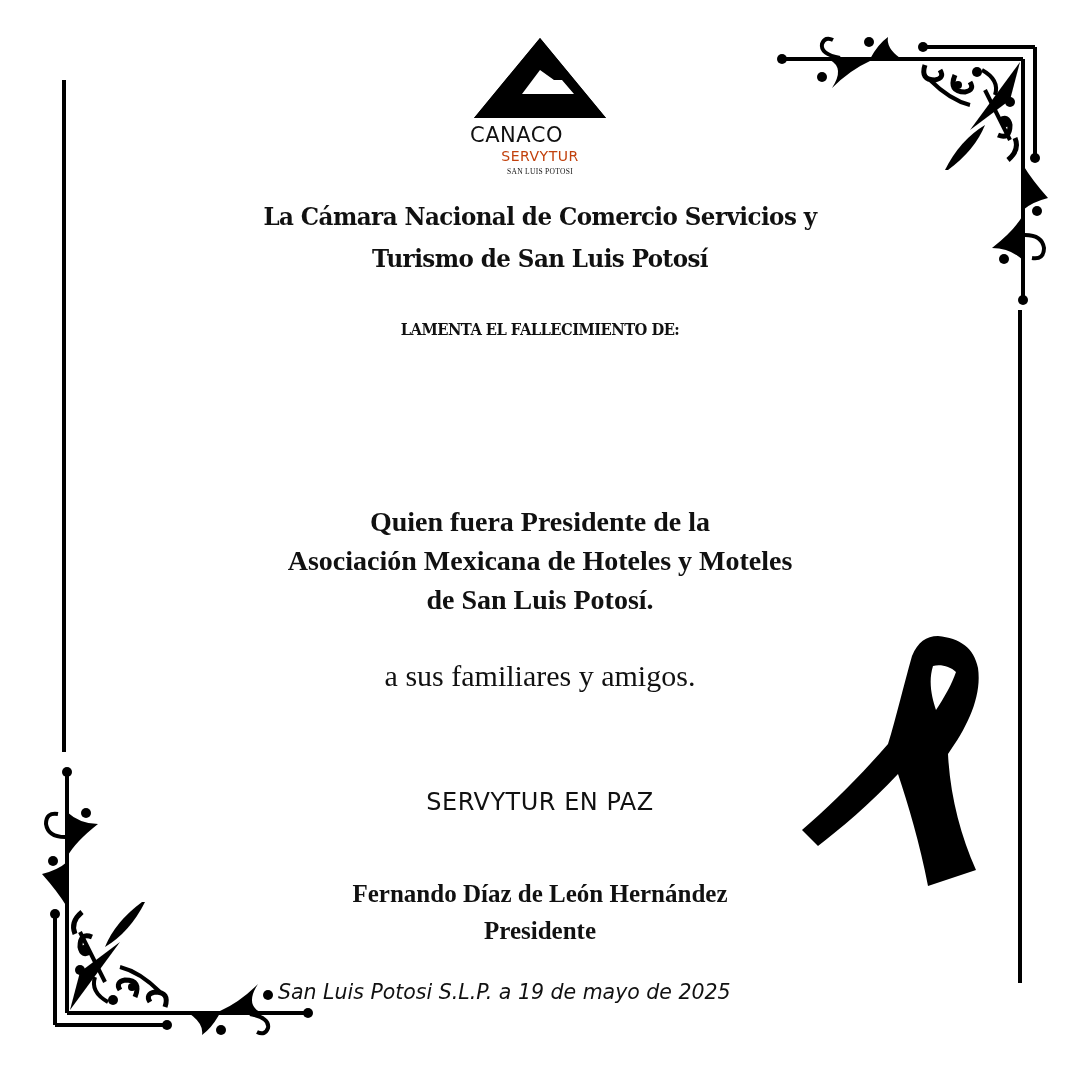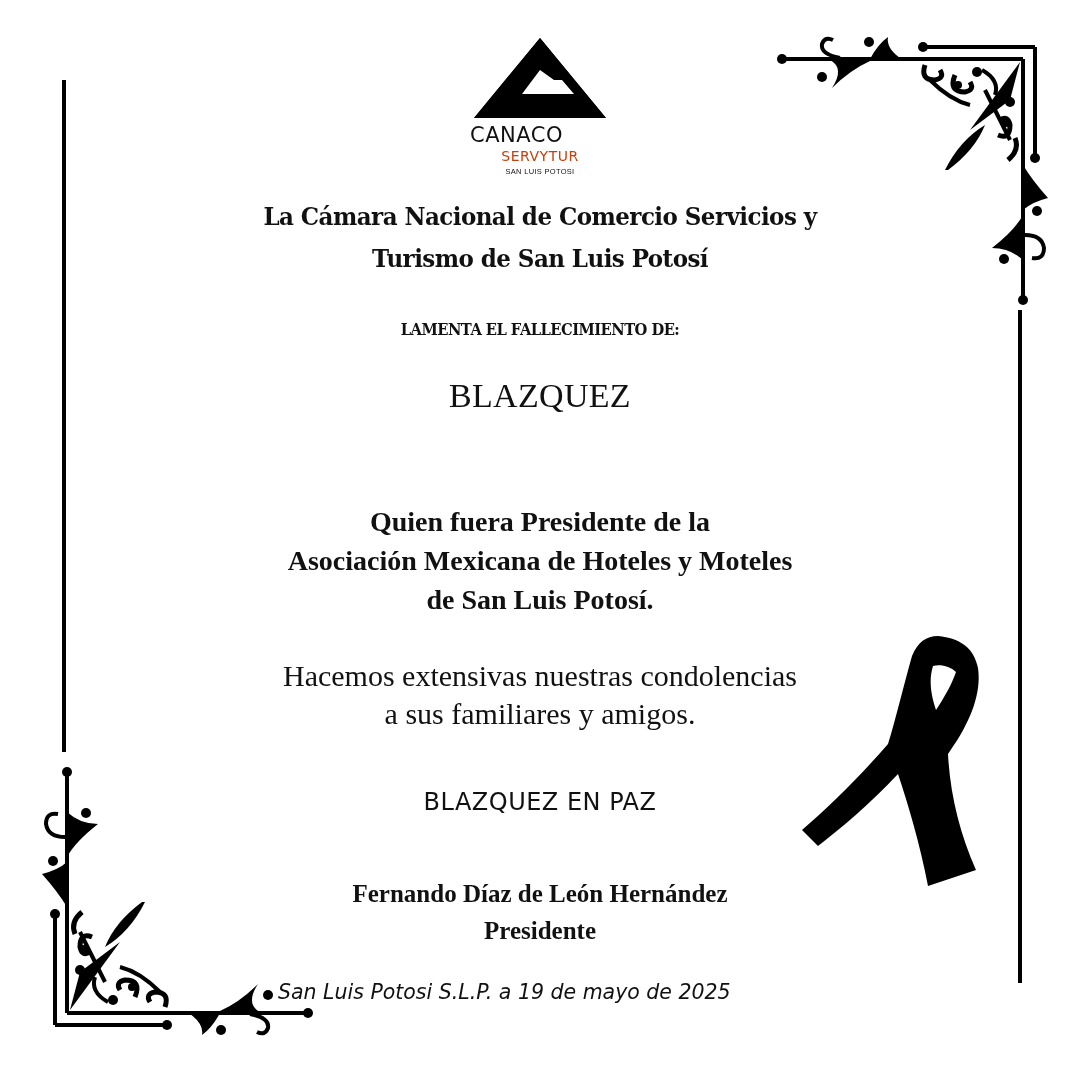--- a/index.html
+++ b/index.html
@@ -8,21 +8,21 @@
       overflow: hidden; color: #111111;
     }
     .abs { position: absolute; }
     .center-block { position: absolute; left: 0; width: 1080px; text-align: center; }
     .logo { left: 470px; top: 36px; width: 140px; height: 150px; }
     .logo-text-1 { position: absolute; left: 0; width: 140px; top: 88px; text-align: left;
       font-family: "DejaVu Sans", sans-serif; font-size: 21px; letter-spacing: 0.5px; color: #111; line-height: 22px; }
     .logo-text-2 { position: absolute; left: 0; width: 140px; top: 112px; text-align: center;
       font-family: "DejaVu Sans", sans-serif; font-size: 14px; letter-spacing: 0.5px; color: #c2410c; line-height: 16px; }
     .logo-text-3 { position: absolute; left: 0; width: 140px; top: 131px; text-align: center;
-      font-family: Liberation Sans, sans-serif; font-size: 7.5px; letter-spacing: 0.3px; color: #111; line-height: 9px; }
+      font-family: Liberation Serif, serif; font-size: 7.5px; letter-spacing: 0.3px; color: #111; line-height: 9px; }
 
     .org { top: 196px; font-family: "DejaVu Serif", serif; font-weight: bold; font-size: 25px;
       line-height: 42px; letter-spacing: -0.6px; transform: scaleX(0.92); }
     .lamenta { top: 316px; font-family: "DejaVu Serif", serif; font-weight: bold; font-size: 16px;
       line-height: 28px; letter-spacing: -0.6px; transform: scaleX(0.92); }
     .deceased { top: 374px; font-family: "Liberation Serif", serif; font-size: 34px; line-height: 44px;
       letter-spacing: 0.3px; }
     .role { top: 502px; font-family: "Liberation Serif", serif; font-weight: bold; font-size: 28px;
       line-height: 39px; }
     .condolences { top: 657px; font-family: "Liberation Serif", serif; font-size: 30px; line-height: 38px; }
@@ -129,35 +129,33 @@
 </div>
 
 <div class="center-block org line-block">
   <div>La Cámara Nacional de Comercio Servicios y</div>
   <div>Turismo de San Luis Potosí</div>
 </div>
 
 <div class="center-block lamenta">LAMENTA EL FALLECIMIENTO DE:</div>
 
 <div class="center-block deceased line-block">
-  <div>BLAZQUEZ</div>
 </div>
 
 <div class="center-block role line-block">
   <div>Quien fuera Presidente de la</div>
   <div>Asociación Mexicana de Hoteles y Moteles</div>
   <div>de San Luis Potosí.</div>
 </div>
 
 <div class="center-block condolences line-block">
-  <div>Hacemos extensivas nuestras condolencias</div>
   <div>a sus familiares y amigos.</div>
 </div>
 
-<div class="center-block rip">BLAZQUEZ EN PAZ</div>
+<div class="center-block rip">SERVYTUR EN PAZ</div>
 
 <div class="center-block signer line-block">
   <div>Fernando Díaz de León Hernández</div>
   <div>Presidente</div>
 </div>
 
 <div class="abs date">San Luis Potosi S.L.P. a 19 de mayo de 2025</div>
 
 <svg class="abs" style="left:800px; top:634px;" width="185" height="255" viewBox="0 0 185 255">
   <path fill="#000" d="

